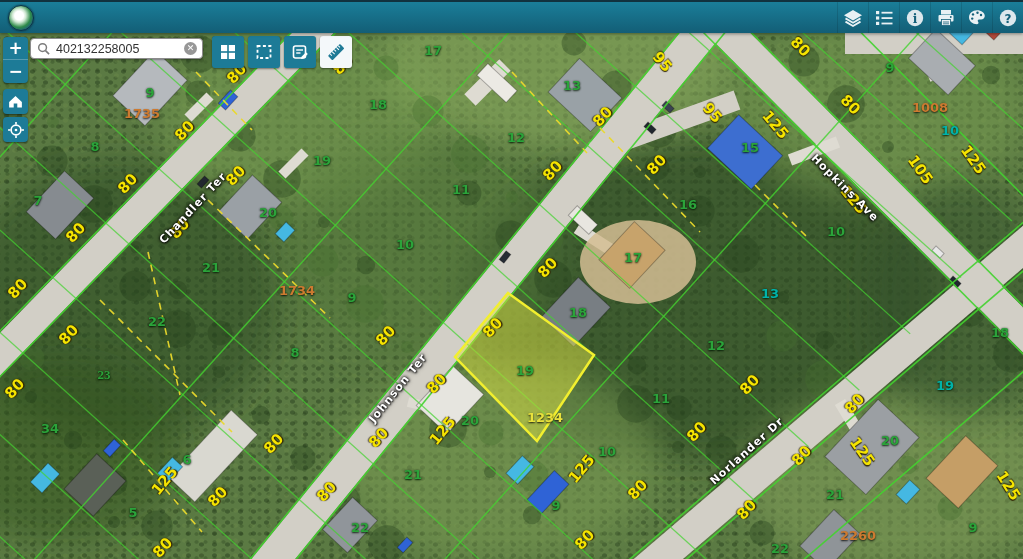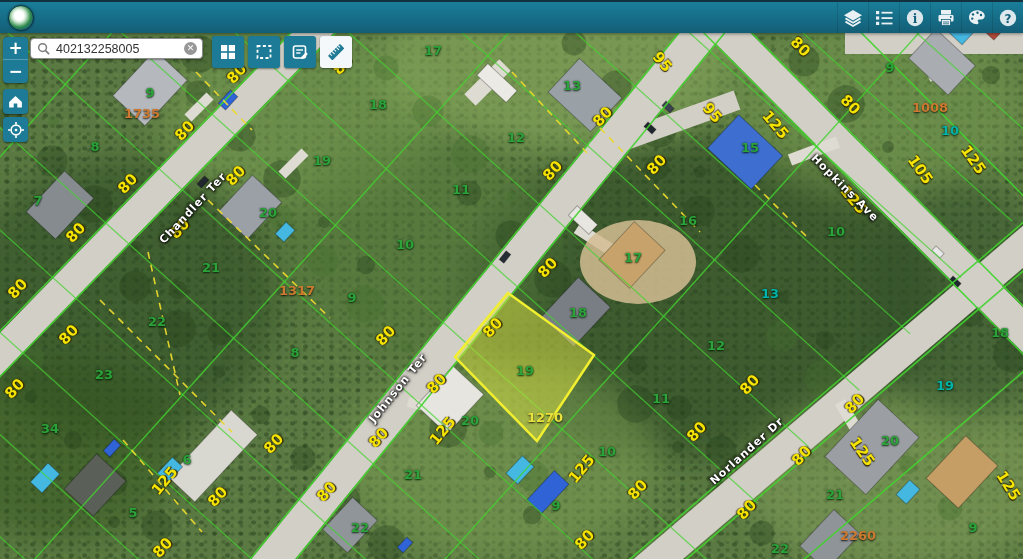--- a/index.html
+++ b/index.html
@@ -289,28 +289,28 @@
         <span class="lbl lot" style="left: 150px; top: 92px; transform: translate(-50%, -50%);">9</span>
         <span class="lbl lot" style="left: 322px; top: 160px; transform: translate(-50%, -50%);">19</span>
         <span class="lbl lot" style="left: 378px; top: 104px; transform: translate(-50%, -50%);">18</span>
         <span class="lbl lot" style="left: 433px; top: 50px; transform: translate(-50%, -50%);">17</span>
         <span class="lbl lot" style="left: 572px; top: 85px; transform: translate(-50%, -50%);">13</span>
         <span class="lbl lot" style="left: 516px; top: 137px; transform: translate(-50%, -50%);">12</span>
         <span class="lbl lot" style="left: 461px; top: 189px; transform: translate(-50%, -50%);">11</span>
         <span class="lbl lot" style="left: 268px; top: 212px; transform: translate(-50%, -50%);">20</span>
         <span class="lbl lot" style="left: 211px; top: 267px; transform: translate(-50%, -50%);">21</span>
         <span class="lbl lot" style="left: 157px; top: 321px; transform: translate(-50%, -50%);">22</span>
-        <span class="lbl lot" style="left: 104px; top: 374px; transform: translate(-50%, -50%);">23</span>
+        <span class="lbl lot" style="left: 104px; top: 374px; transform: translate(-50%, -50%); font-family: Liberation Serif, serif;">23</span>
         <span class="lbl lot" style="left: 50px; top: 428px; transform: translate(-50%, -50%);">34</span>
         <span class="lbl lot" style="left: 405px; top: 244px; transform: translate(-50%, -50%);">10</span>
         <span class="lbl lot" style="left: 352px; top: 297px; transform: translate(-50%, -50%);">9</span>
         <span class="lbl lot" style="left: 295px; top: 352px; transform: translate(-50%, -50%);">8</span>
         <span class="lbl lot" style="left: 187px; top: 459px; transform: translate(-50%, -50%);">6</span>
         <span class="lbl lot" style="left: 133px; top: 512px; transform: translate(-50%, -50%);">5</span>
-        <span class="lbl lot" style="left: 688px; top: 220px; transform: translate(-50%, -50%);">16</span>
+        <span class="lbl lot" style="left: 688px; top: 204px; transform: translate(-50%, -50%);">16</span>
         <span class="lbl lot" style="left: 750px; top: 147px; transform: translate(-50%, -50%);">15</span>
         <span class="lbl lot" style="left: 836px; top: 231px; transform: translate(-50%, -50%);">10</span>
         <span class="lbl lot teal" style="left: 770px; top: 293px; transform: translate(-50%, -50%);">13</span>
         <span class="lbl lot" style="left: 716px; top: 345px; transform: translate(-50%, -50%);">12</span>
         <span class="lbl lot" style="left: 661px; top: 398px; transform: translate(-50%, -50%);">11</span>
         <span class="lbl lot" style="left: 607px; top: 451px; transform: translate(-50%, -50%);">10</span>
         <span class="lbl lot" style="left: 556px; top: 505px; transform: translate(-50%, -50%);">9</span>
         <span class="lbl lot" style="left: 633px; top: 257px; transform: translate(-50%, -50%);">17</span>
         <span class="lbl lot" style="left: 578px; top: 312px; transform: translate(-50%, -50%);">18</span>
         <span class="lbl lot" style="left: 525px; top: 370px; transform: translate(-50%, -50%);">19</span>
@@ -361,23 +361,23 @@
         <span class="lbl dim" style="left: 920px; top: 170px; transform: translate(-50%, -50%) rotate(55deg);">105</span>
         <span class="lbl dim" style="left: 165px; top: 481px; transform: translate(-50%, -50%) rotate(-50deg);">125</span>
         <span class="lbl dim" style="left: 443px; top: 431px; transform: translate(-50%, -50%) rotate(-50deg);">125</span>
         <span class="lbl dim" style="left: 582px; top: 469px; transform: translate(-50%, -50%) rotate(-50deg);">125</span>
         <span class="lbl dim" style="left: 775px; top: 125px; transform: translate(-50%, -50%) rotate(50deg);">125</span>
         <span class="lbl dim" style="left: 853px; top: 200px; transform: translate(-50%, -50%) rotate(50deg);">125</span>
         <span class="lbl dim" style="left: 973px; top: 160px; transform: translate(-50%, -50%) rotate(55deg);">125</span>
         <span class="lbl dim" style="left: 862px; top: 452px; transform: translate(-50%, -50%) rotate(55deg);">125</span>
         <span class="lbl dim" style="left: 1008px; top: 486px; transform: translate(-50%, -50%) rotate(58deg);">125</span>
         <span class="lbl pid" style="left: 142px; top: 113px; transform: translate(-50%, -50%);">1735</span>
-        <span class="lbl pid" style="left: 297px; top: 290px; transform: translate(-50%, -50%);">1317</span>
+        <span class="lbl pid" style="left: 297px; top: 290px; transform: translate(-50%, -50%);">1734</span>
         <span class="lbl pid" style="left: 930px; top: 107px; transform: translate(-50%, -50%);">1008</span>
-        <span class="lbl pid yellow" style="left: 545px; top: 417px; transform: translate(-50%, -50%);">1270</span>
+        <span class="lbl pid yellow" style="left: 545px; top: 417px; transform: translate(-50%, -50%);">1234</span>
         <span class="lbl pid" style="left: 858px; top: 535px; transform: translate(-50%, -50%);">2260</span>
         <span class="lbl street" style="left: 193px; top: 208px; transform: translate(-50%, -50%) rotate(-47deg);">Chandler Ter</span>
         <span class="lbl street" style="left: 398px; top: 388px; transform: translate(-50%, -50%) rotate(-51deg);">Johnson Ter</span>
         <span class="lbl street" style="left: 845px; top: 188px; transform: translate(-50%, -50%) rotate(45deg);">Hopkins Ave</span>
         <span class="lbl street" style="left: 747px; top: 451px; transform: translate(-50%, -50%) rotate(-42deg);">Norlander Dr</span>
       </div>
   </div>
 
   <header>
     <div class="logo"></div>

